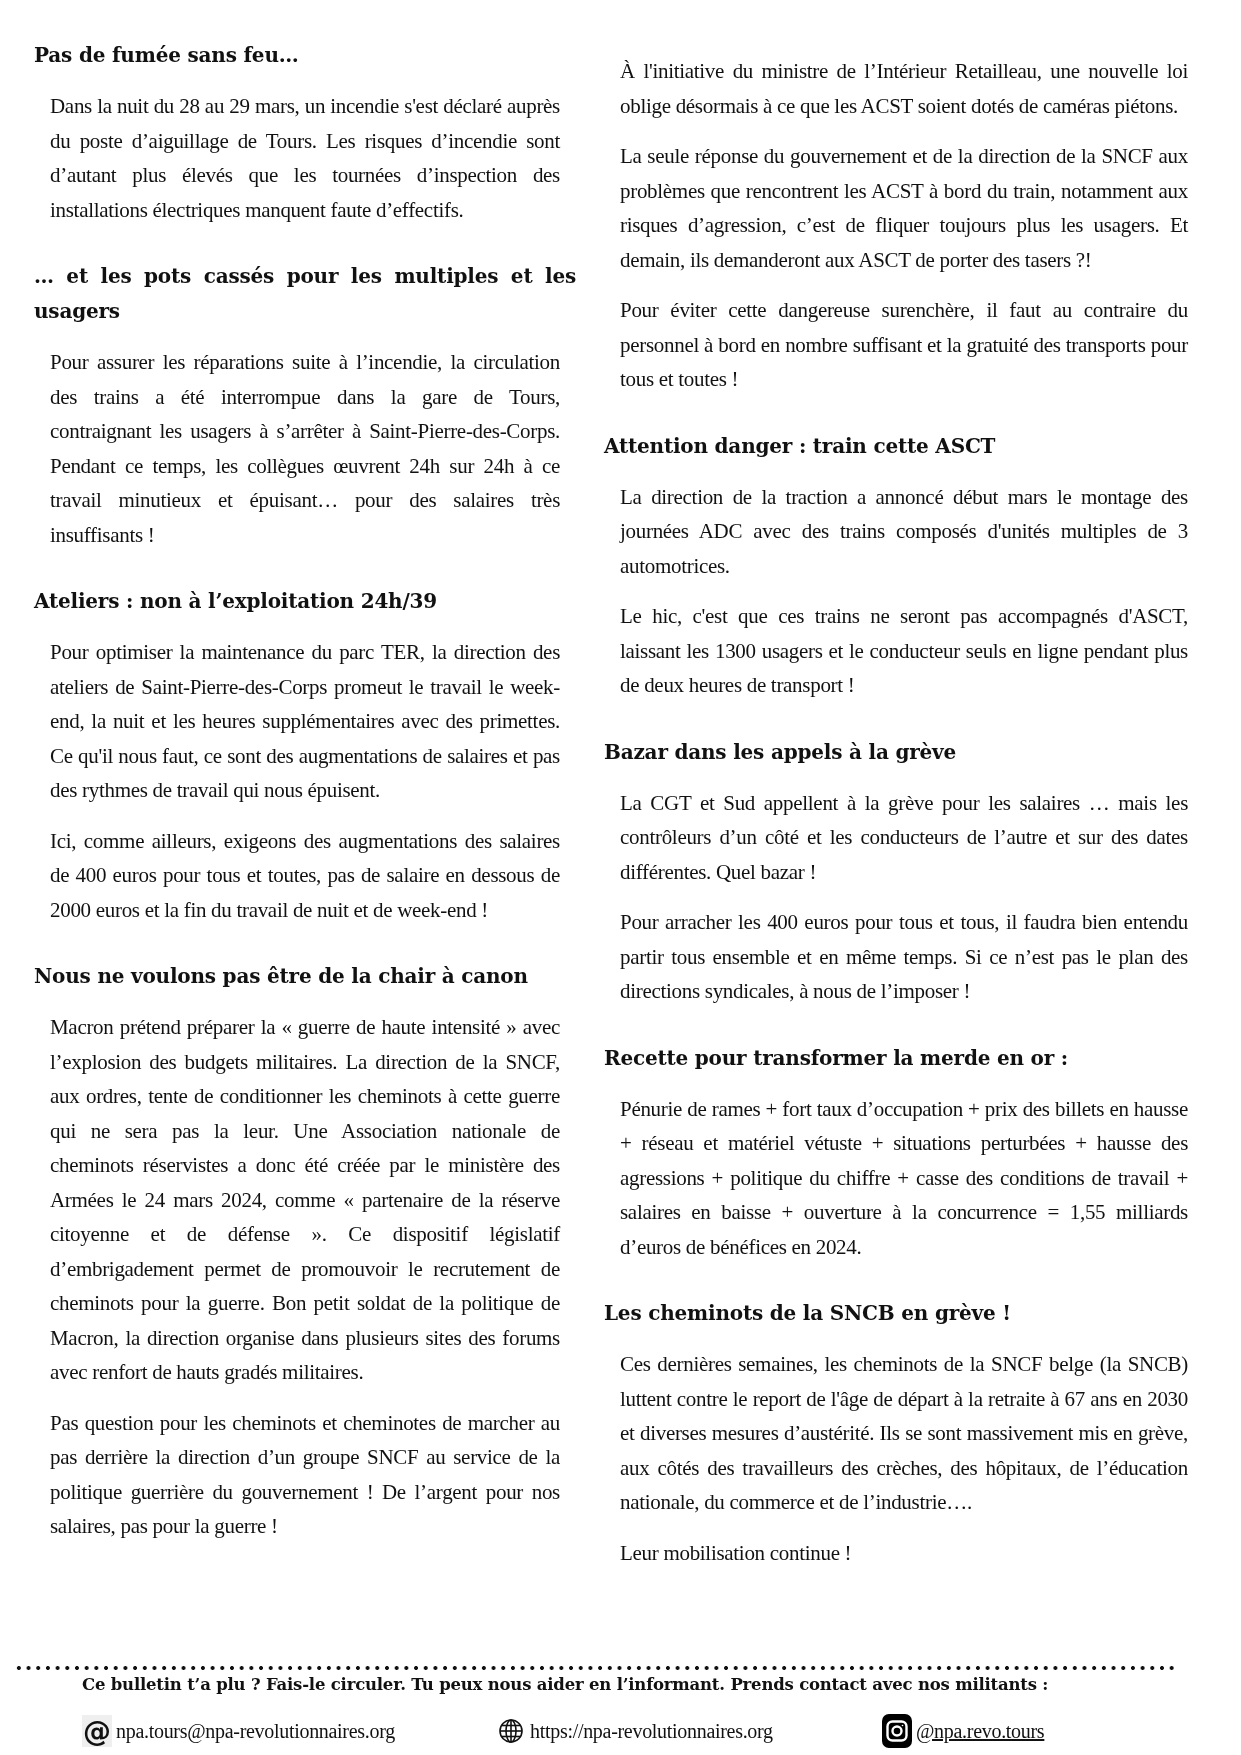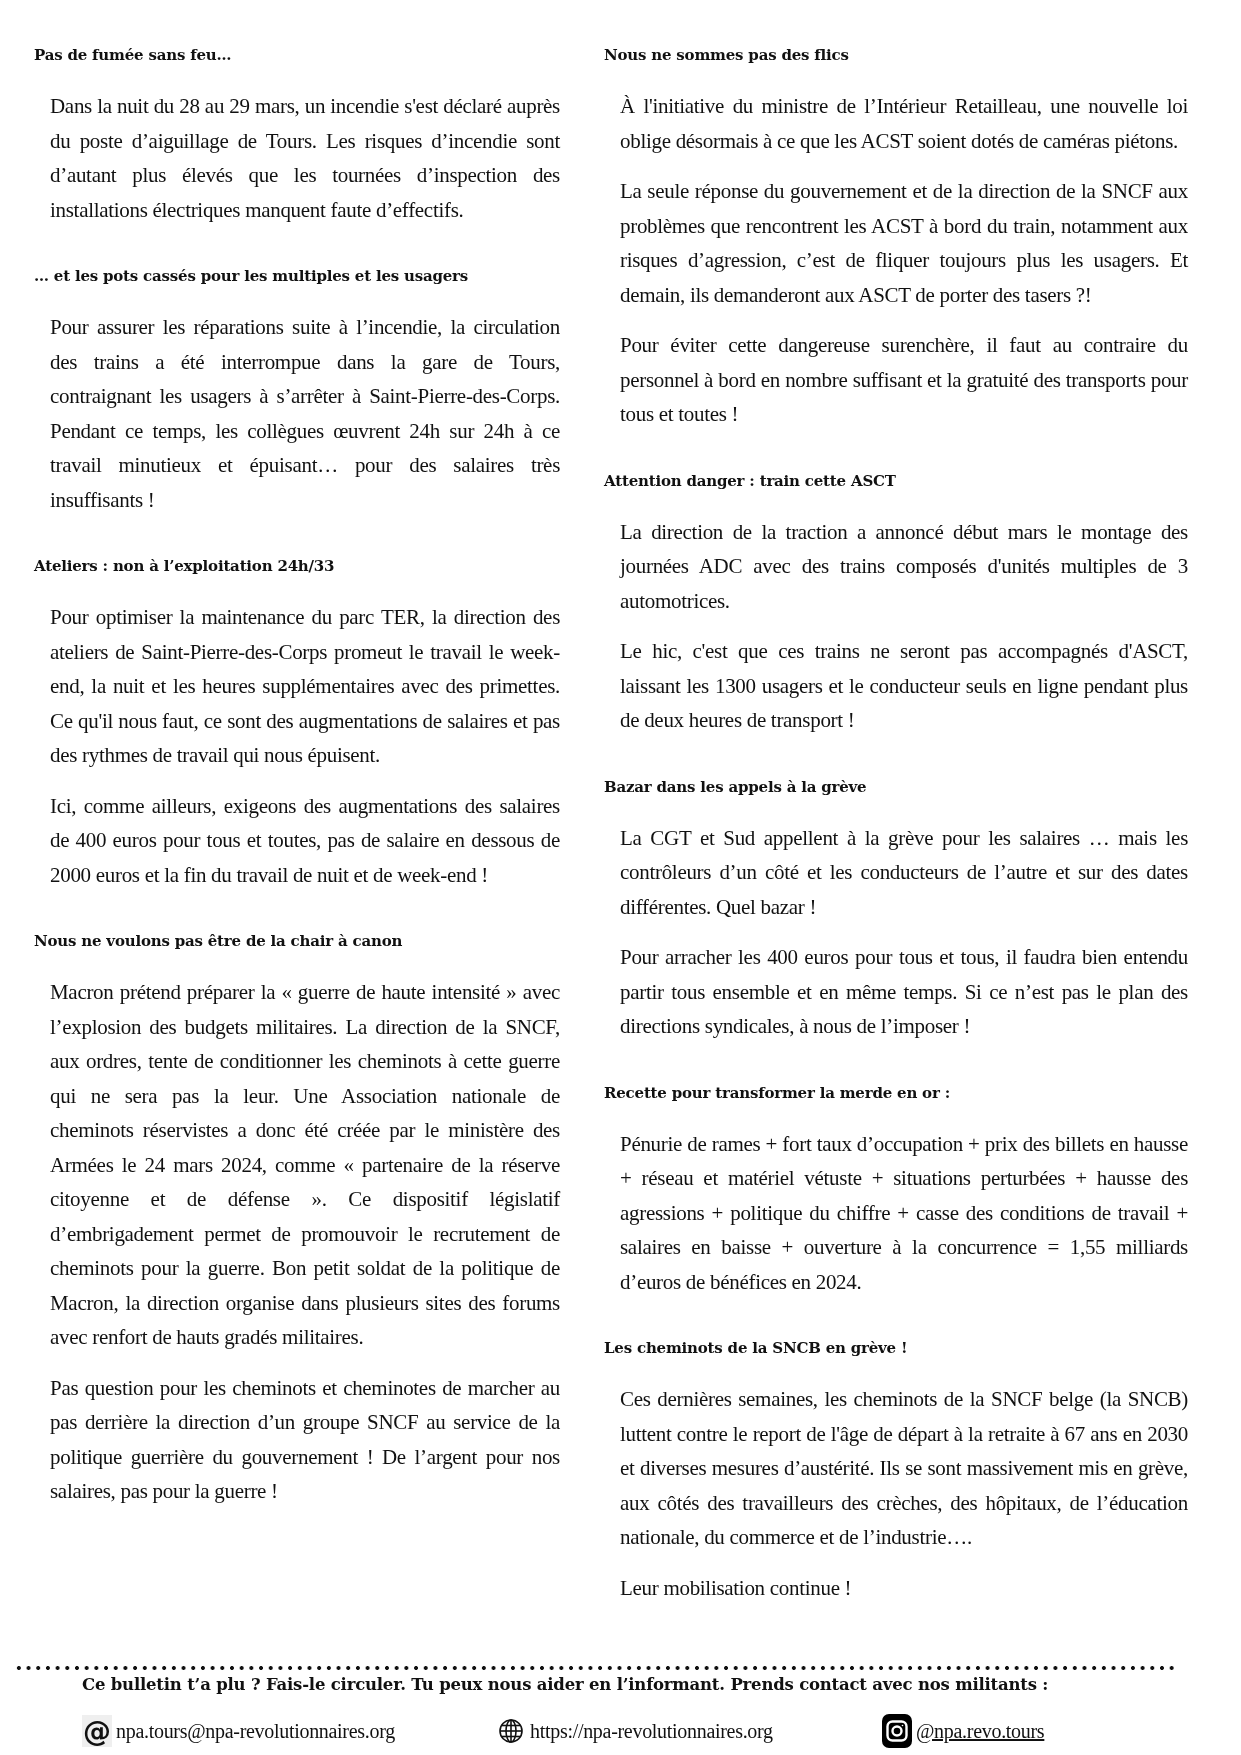--- a/index.html
+++ b/index.html
@@ -9,21 +9,21 @@
     color: #111111;
   }
   .column {
     position: absolute; top: 38px; width: 542px;
   }
   .col-left { left: 34px; }
   .col-right { left: 604px; width: 600px; }
   .article { margin: 0 0 32px 0; }
   .article h2 {
     font-family: "DejaVu Serif", "Liberation Serif", serif;
-    font-weight: bold; font-size: 15px; line-height: 35px;
+    font-weight: bold; font-size: 20px; line-height: 35px;
     margin: 0; text-align: justify; letter-spacing: -0.2px;
   }
   .article p {
     font-size: 21px; line-height: 34.5px; margin: 16px;
     text-align: justify; letter-spacing: -0.3px;
   }
   .footer-dots {
     position: absolute; left: 14px; top: 1664px; width: 1160px; height: 8px;
     background-image: radial-gradient(circle, #111 1.8px, transparent 2.2px);
     background-size: 9.7px 8px; background-repeat: repeat-x;
@@ -50,34 +50,33 @@
 <div class="column col-left">
   <div class="article">
     <h2>Pas de fumée sans feu…</h2>
     <p>Dans la nuit du 28 au 29 mars, un incendie s'est déclaré auprès du poste d’aiguillage de Tours. Les risques d’incendie sont d’autant plus élevés que les tournées d’inspection des installations électriques manquent faute d’effectifs.</p>
   </div>
   <div class="article">
     <h2>… et les pots cassés pour les multiples et les usagers</h2>
     <p>Pour assurer les réparations suite à l’incendie, la circulation des trains a été interrompue dans la gare de Tours, contraignant les usagers à s’arrêter à Saint-Pierre-des-Corps.  Pendant ce temps, les collègues œuvrent 24h sur 24h à ce travail minutieux et épuisant… pour des salaires très insuffisants !</p>
   </div>
   <div class="article">
-    <h2>Ateliers : non à l’exploitation 24h/33</h2>
+    <h2>Ateliers : non à l’exploitation 24h/39</h2>
     <p>Pour optimiser la maintenance du parc TER, la direction des ateliers de Saint-Pierre-des-Corps promeut le travail le week-end, la nuit et les heures supplémentaires avec des primettes. Ce qu'il nous faut, ce sont des augmentations de salaires et pas des rythmes de travail qui nous épuisent.</p>
     <p>Ici, comme ailleurs, exigeons des augmentations des salaires de 400 euros pour tous et toutes, pas de salaire en dessous de 2000 euros et la fin du travail de nuit et de week-end !</p>
   </div>
   <div class="article">
     <h2>Nous ne voulons pas être de la chair à canon</h2>
     <p>Macron prétend préparer la « guerre de haute intensité » avec l’explosion des budgets militaires. La direction de la SNCF, aux ordres, tente de conditionner les cheminots à cette guerre qui ne sera pas la leur. Une Association nationale de cheminots réservistes a donc été créée par le ministère des Armées le 24 mars 2024, comme « partenaire de la réserve citoyenne et de défense ». Ce dispositif législatif d’embrigadement permet de promouvoir le recrutement de cheminots pour la guerre. Bon petit soldat de la politique de Macron, la direction organise dans plusieurs sites des forums avec renfort de hauts gradés militaires.</p>
     <p>Pas question pour les cheminots et cheminotes de marcher au pas derrière la direction d’un groupe SNCF au service de la politique guerrière du gouvernement ! De l’argent pour nos salaires, pas pour la guerre !</p>
   </div>
 </div>
 
 <div class="column col-right">
   <div class="article">
-    <h2>Nous ne sommes pas des flics</h2>
     <p>À l'initiative du ministre de l’Intérieur Retailleau, une nouvelle loi oblige désormais à ce que les ACST soient dotés de caméras piétons.</p>
     <p>La seule réponse du gouvernement et de la direction de la SNCF aux problèmes que rencontrent les ACST à bord du train, notamment aux risques d’agression, c’est de fliquer toujours plus les usagers. Et demain, ils demanderont aux ASCT de porter des tasers ?!</p>
     <p>Pour éviter cette dangereuse surenchère, il faut au contraire du personnel à bord en nombre suffisant et la gratuité des transports pour tous et toutes !</p>
   </div>
   <div class="article">
     <h2>Attention danger : train cette ASCT</h2>
     <p>La direction de la traction a annoncé début mars le montage des journées ADC avec des trains composés d'unités multiples de 3 automotrices.</p>
     <p>Le hic, c'est que ces trains ne seront pas accompagnés d'ASCT, laissant les 1300 usagers et le conducteur seuls en ligne pendant plus de deux heures de transport !</p>
   </div>
   <div class="article">

